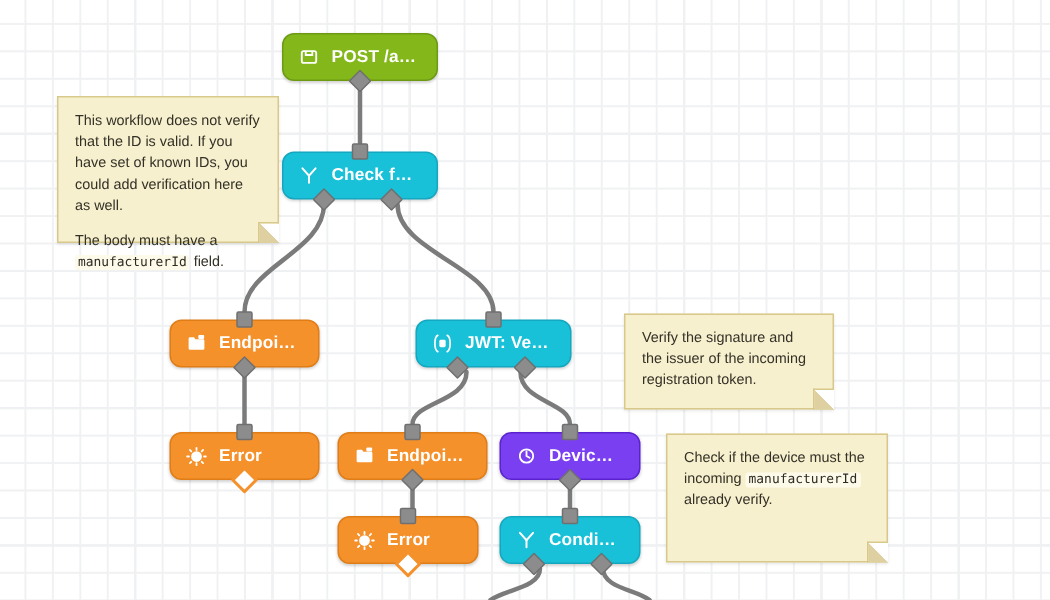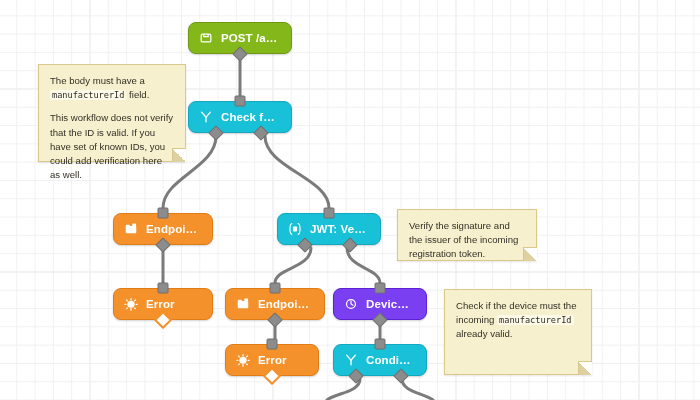--- a/index.html
+++ b/index.html
@@ -149,30 +149,30 @@
       <path class="edge-path" d="M 311,248 C 311,268 275,268 275,283"></path>
       <path class="edge-path" d="M 347,248 C 347,268 380,268 380,283"></path>
       <path class="edge-path" d="M 275,323 C 275,332 275,334 275,339"></path>
       <path class="edge-path" d="M 380,323 C 380,332 380,334 380,339"></path>
       <path class="edge-path" d="M 360,379 C 360,392 336,393 327,400"></path>
       <path class="edge-path" d="M 402,379 C 402,392 424,393 433,400"></path>
     </svg>
 
   <div id="notes-layer">
       <div class="note" style="left: 38px; top: 64px; width: 148px; height: 98px;">
+        <p><span>This workflow does not verify that the ID is valid. If you have set of known IDs, you could add verification here as well.</span></p>
         <p><span>The body must have a </span><code>manufacturerId</code><span> field.</span></p>
-        <p><span>This workflow does not verify that the ID is valid. If you have set of known IDs, you could add verification here as well.</span></p>
         <div class="fold"></div>
       </div>
-      <div class="note" style="left: 397px; top: 209px; width: 140px; height: 52px;">
+      <div class="note" style="left: 416px; top: 209px; width: 140px; height: 64px;">
         <p><span>Verify the signature and the issuer of the incoming registration token.</span></p>
         <div class="fold"></div>
       </div>
       <div class="note" style="left: 444px; top: 289px; width: 148px; height: 86px;">
-        <p><span>Check if the device must the incoming </span><code>manufacturerId</code><span> already valid.</span></p>
+        <p><span>Check if the device must the incoming </span><code>manufacturerId</code><span> already verify.</span></p>
         <div class="fold"></div>
       </div>
     </div>
   <div id="nodes-layer">
       <div class="node green" style="left: 188px; top: 22px; width: 104px;">
         <span class="n-icon"><svg viewBox="0 0 16 16" fill="none" stroke="#fff" stroke-width="1.4">
             <rect x="2.5" y="3.5" width="11" height="9" rx="1.5"></rect>
             <path d="M5.5 3.5v3h5v-3"></path>
           </svg></span>
         <span class="n-label">POST /api/o…</span>

